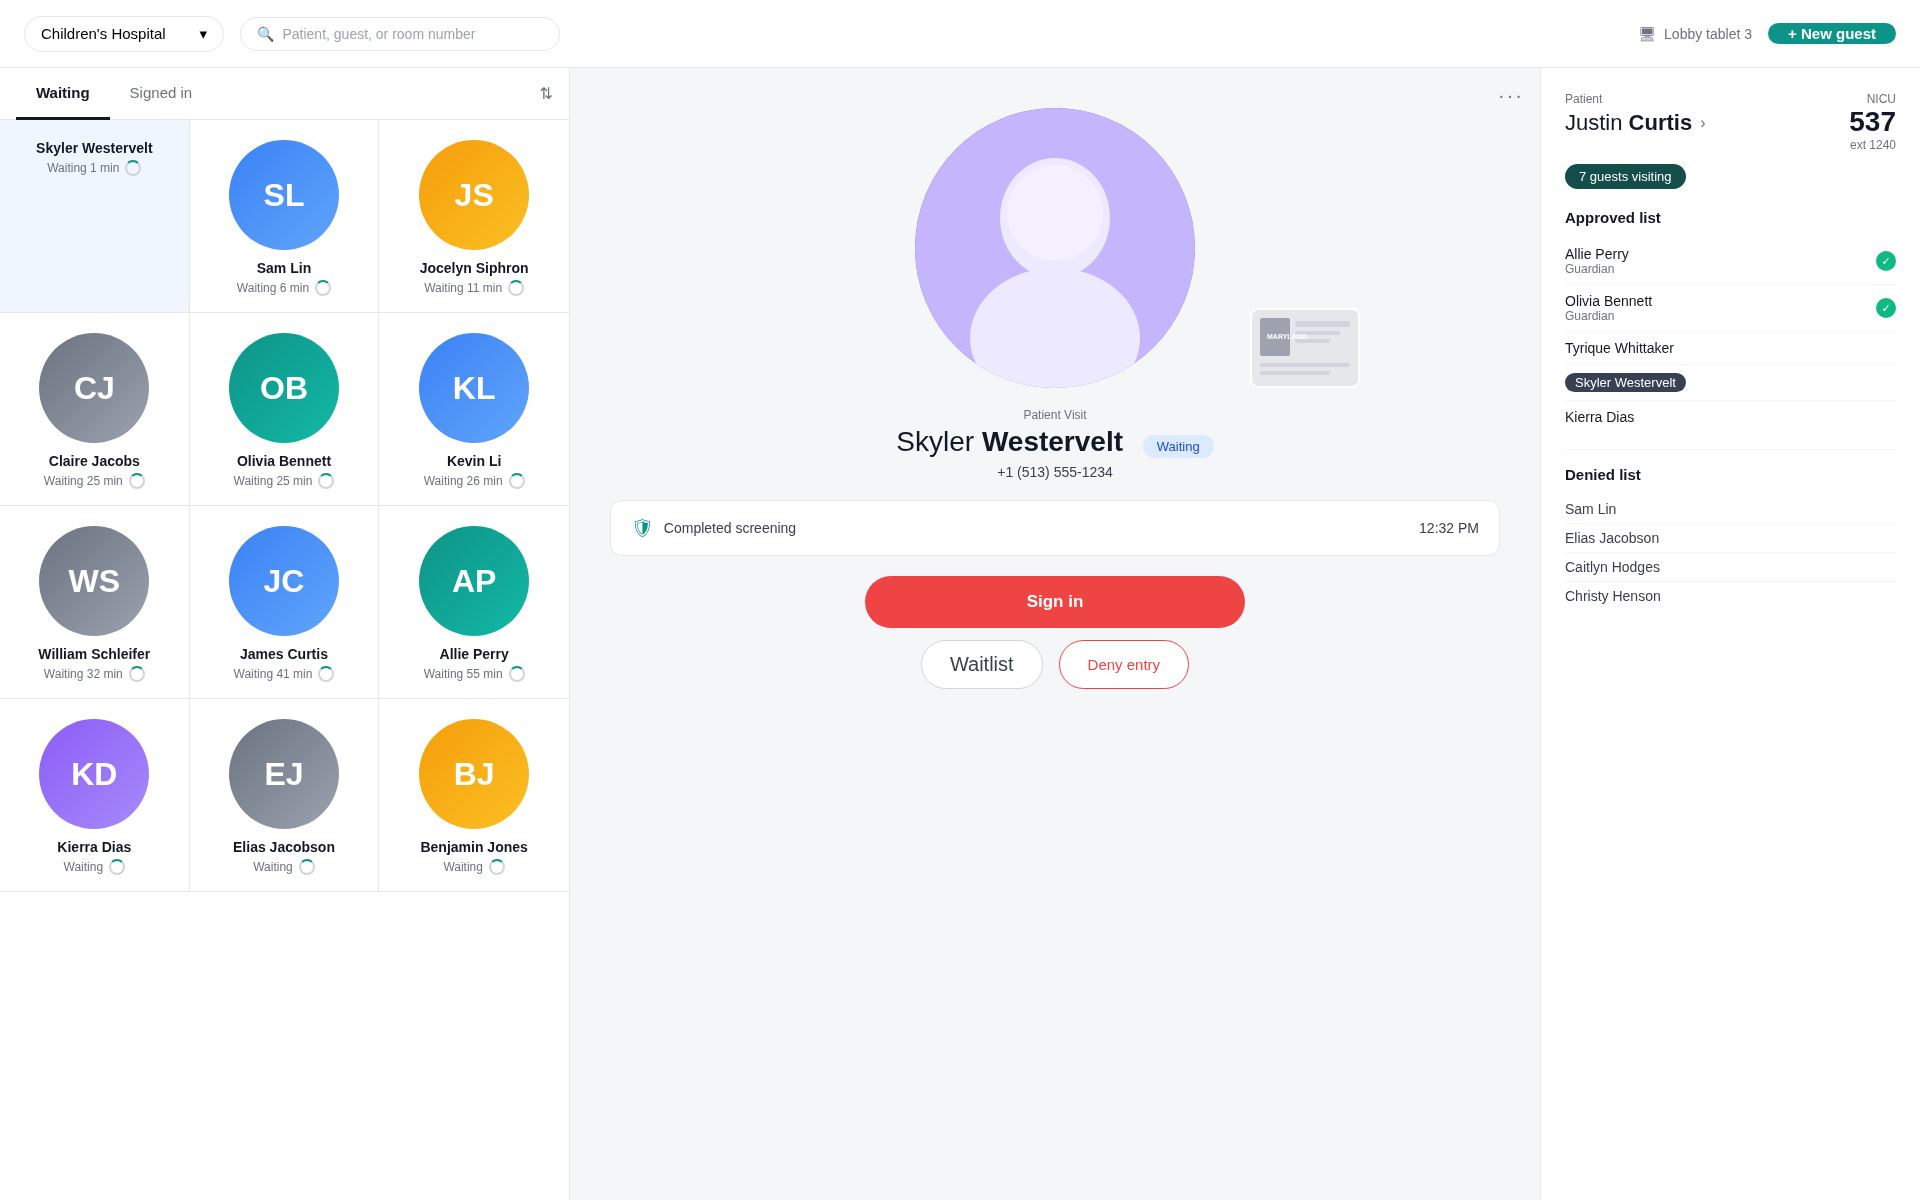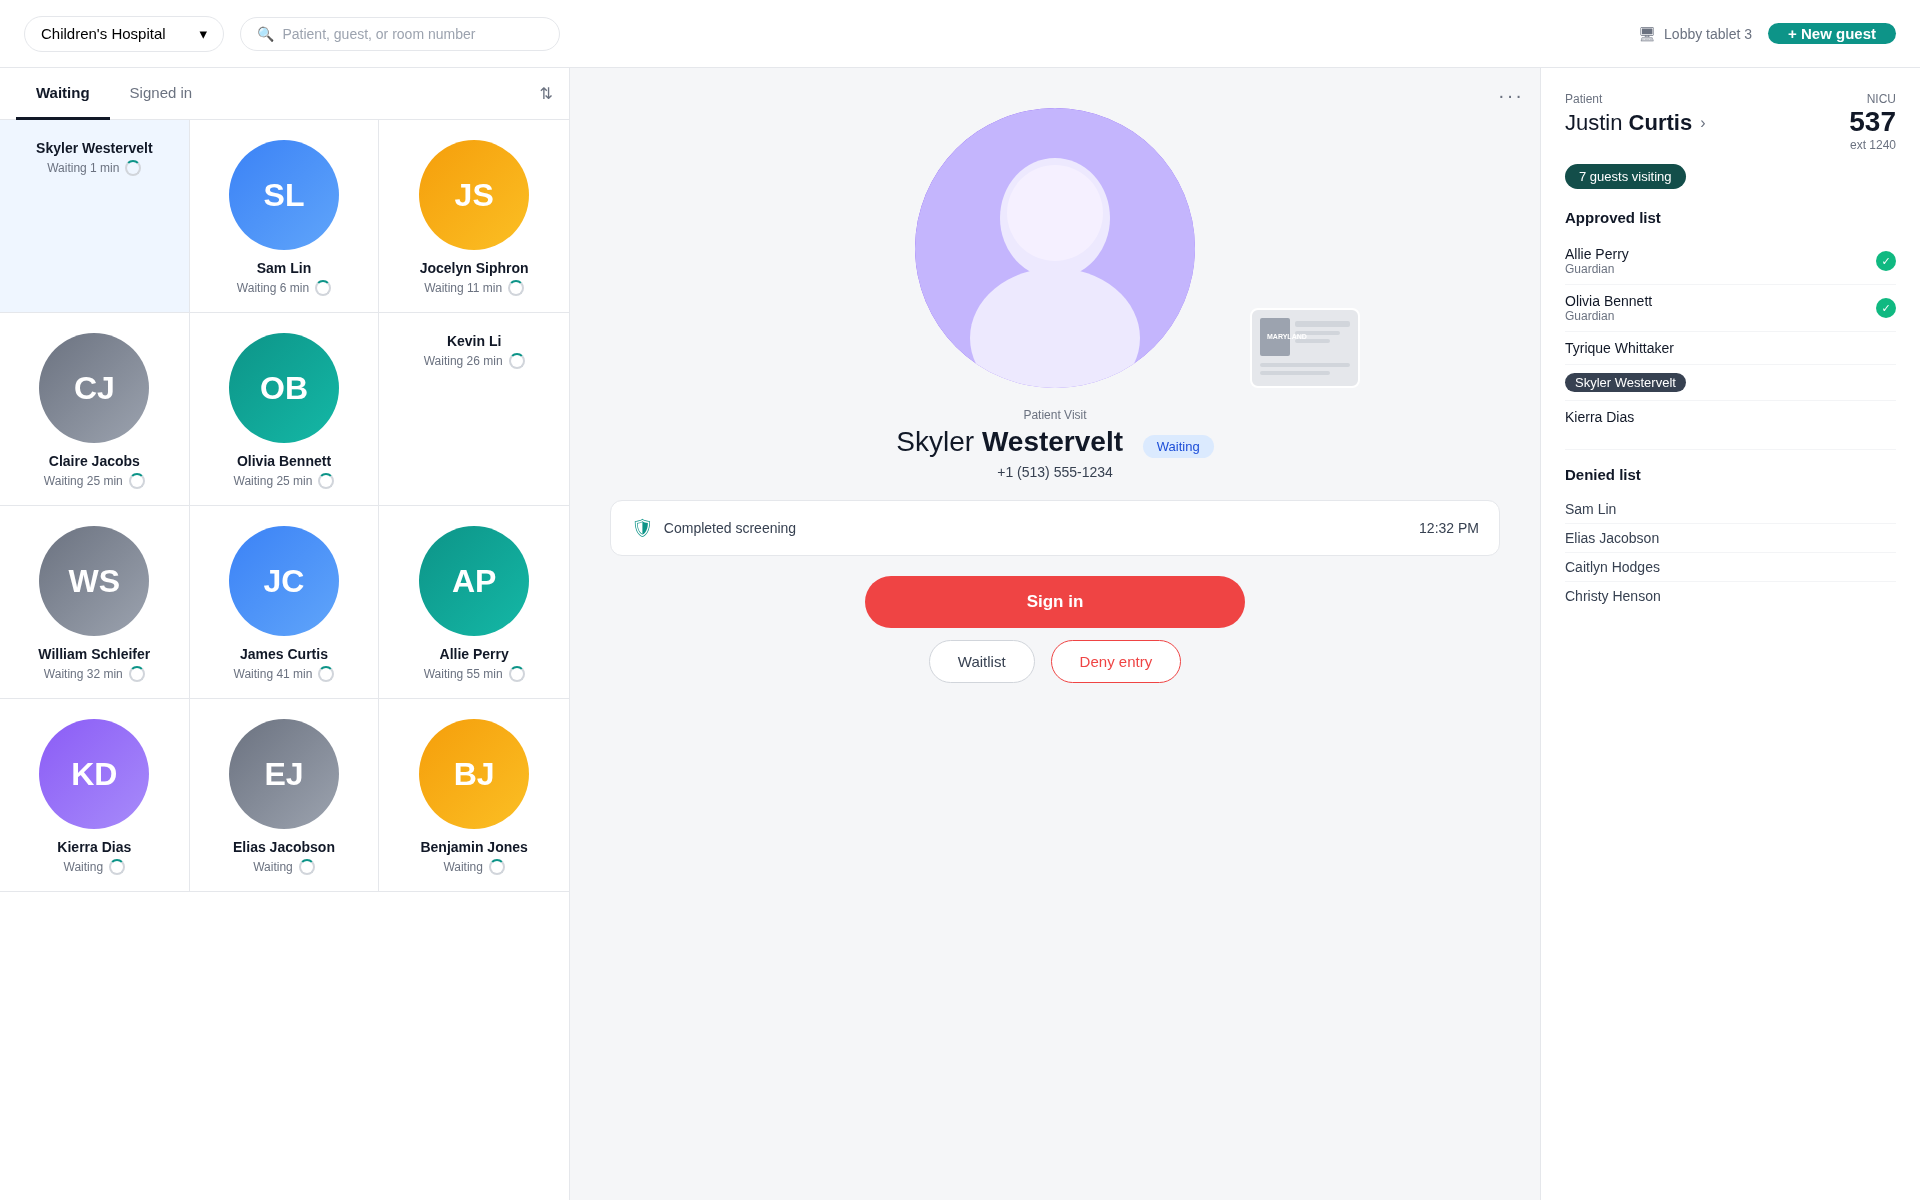--- a/index.html
+++ b/index.html
@@ -116,21 +116,21 @@
 
     .action-buttons { display: flex; flex-direction: column; align-items: center; gap: 12px; }
     .sign-in-btn {
       width: 100%; max-width: 380px; padding: 16px; background: #ef4444;
       color: #fff; border: none; border-radius: 32px; font-size: 17px;
       font-weight: 700; cursor: pointer;
     }
     .secondary-buttons { display: flex; gap: 16px; }
     .waitlist-btn {
       padding: 12px 28px; border: 1.5px solid #d1d5db; border-radius: 32px;
-      background: #fff; font-size: 15px; font-weight: 500; cursor: pointer; color: #374151;
+      background: #fff; font-size: 20px; font-weight: 500; cursor: pointer; color: #374151;
     }
     .deny-btn {
       padding: 8px 28px; border: 1.5px solid #ef4444; border-radius: 32px;
       background: #fff; font-size: 15px; font-weight: 500; cursor: pointer; color: #ef4444;
     }
 
     
     .right-panel { width: 380px; background: #fff; border-left: 1px solid #e5e7eb; padding: 24px; overflow-y: auto; }
     .patient-header { display: flex; justify-content: space-between; align-items: flex-start; margin-bottom: 12px; }
     .patient-label { font-size: 12px; color: #6b7280; margin-bottom: 4px; }
@@ -246,20 +246,23 @@
     <div class="avatar av-teal">
       <span style="font-size:32px;font-weight:600;">OB</span>
     </div>
     <div class="guest-name">Olivia Bennett</div>
     <div class="guest-wait">
       <span>Waiting 25 min</span>
       <span class="spinner"></span>
     </div>
   </div>
         <div class="guest-card">
+    <div class="avatar av-blue">
+      <span style="font-size:32px;font-weight:600;">KL</span>
+    </div>
     <div class="guest-name">Kevin Li</div>
     <div class="guest-wait">
       <span>Waiting 26 min</span>
       <span class="spinner"></span>
     </div>
   </div>
         <div class="guest-card">
     <div class="avatar av-gray">
       <span style="font-size:32px;font-weight:600;">WS</span>
     </div>

